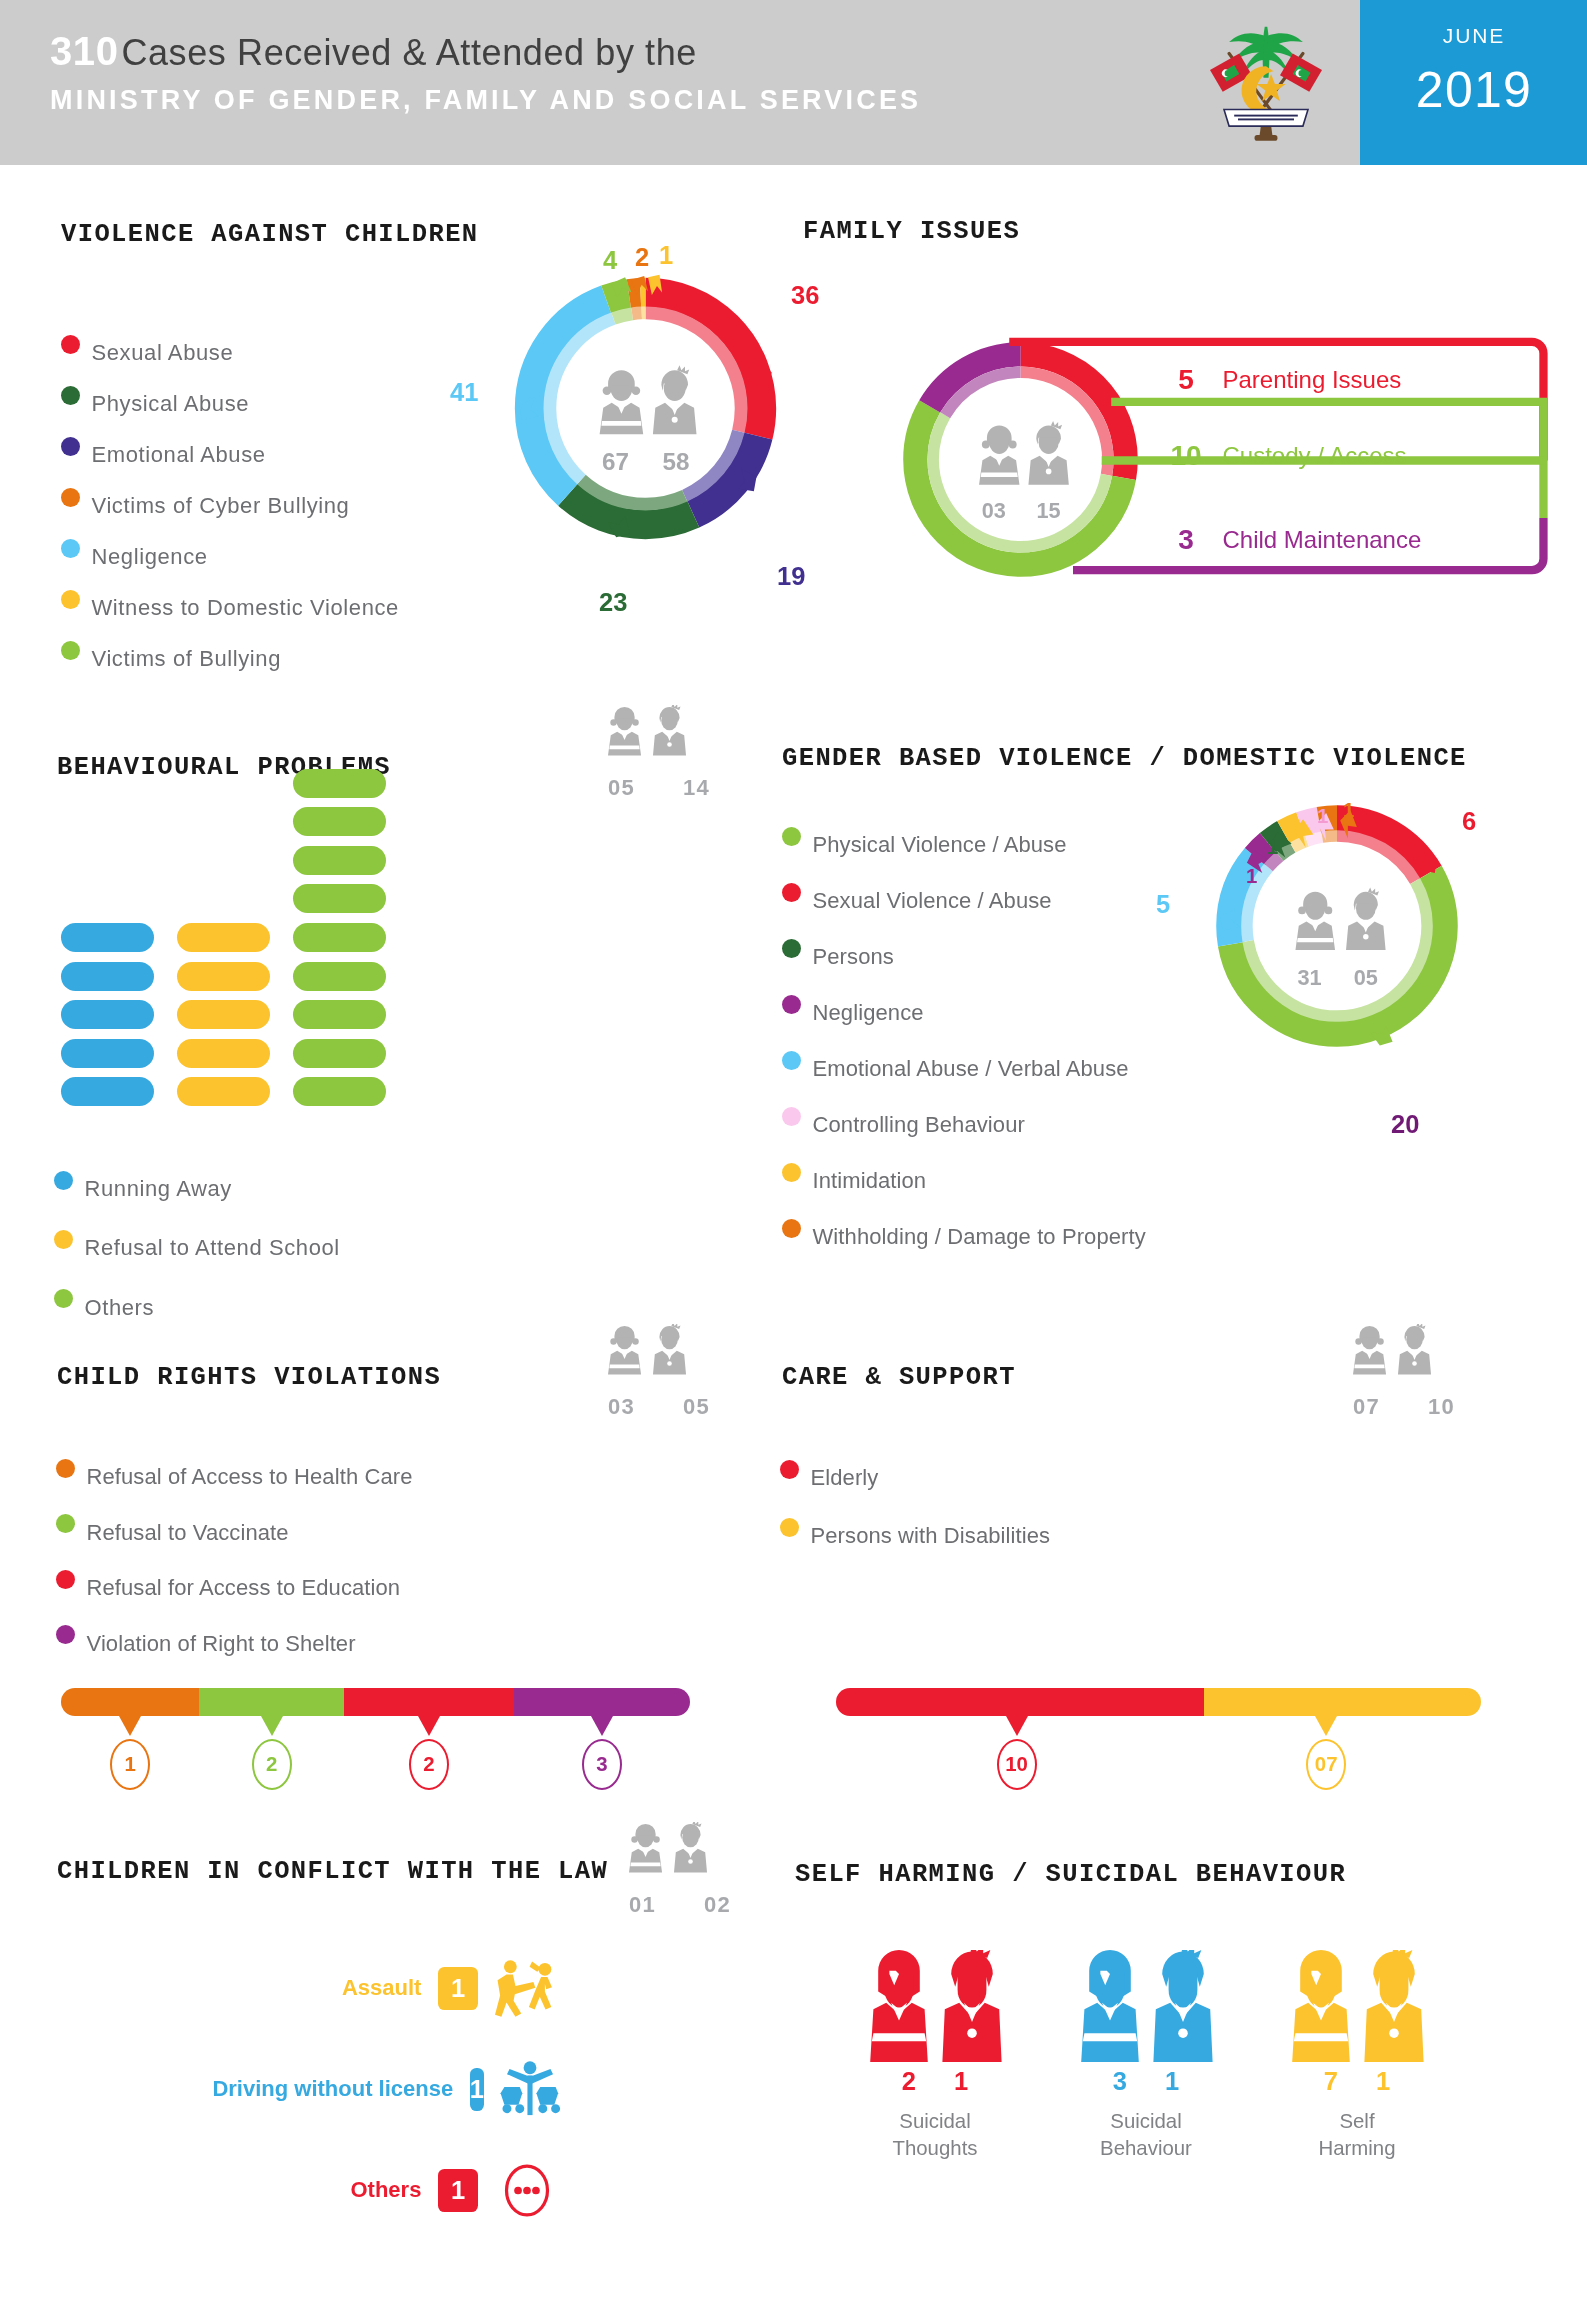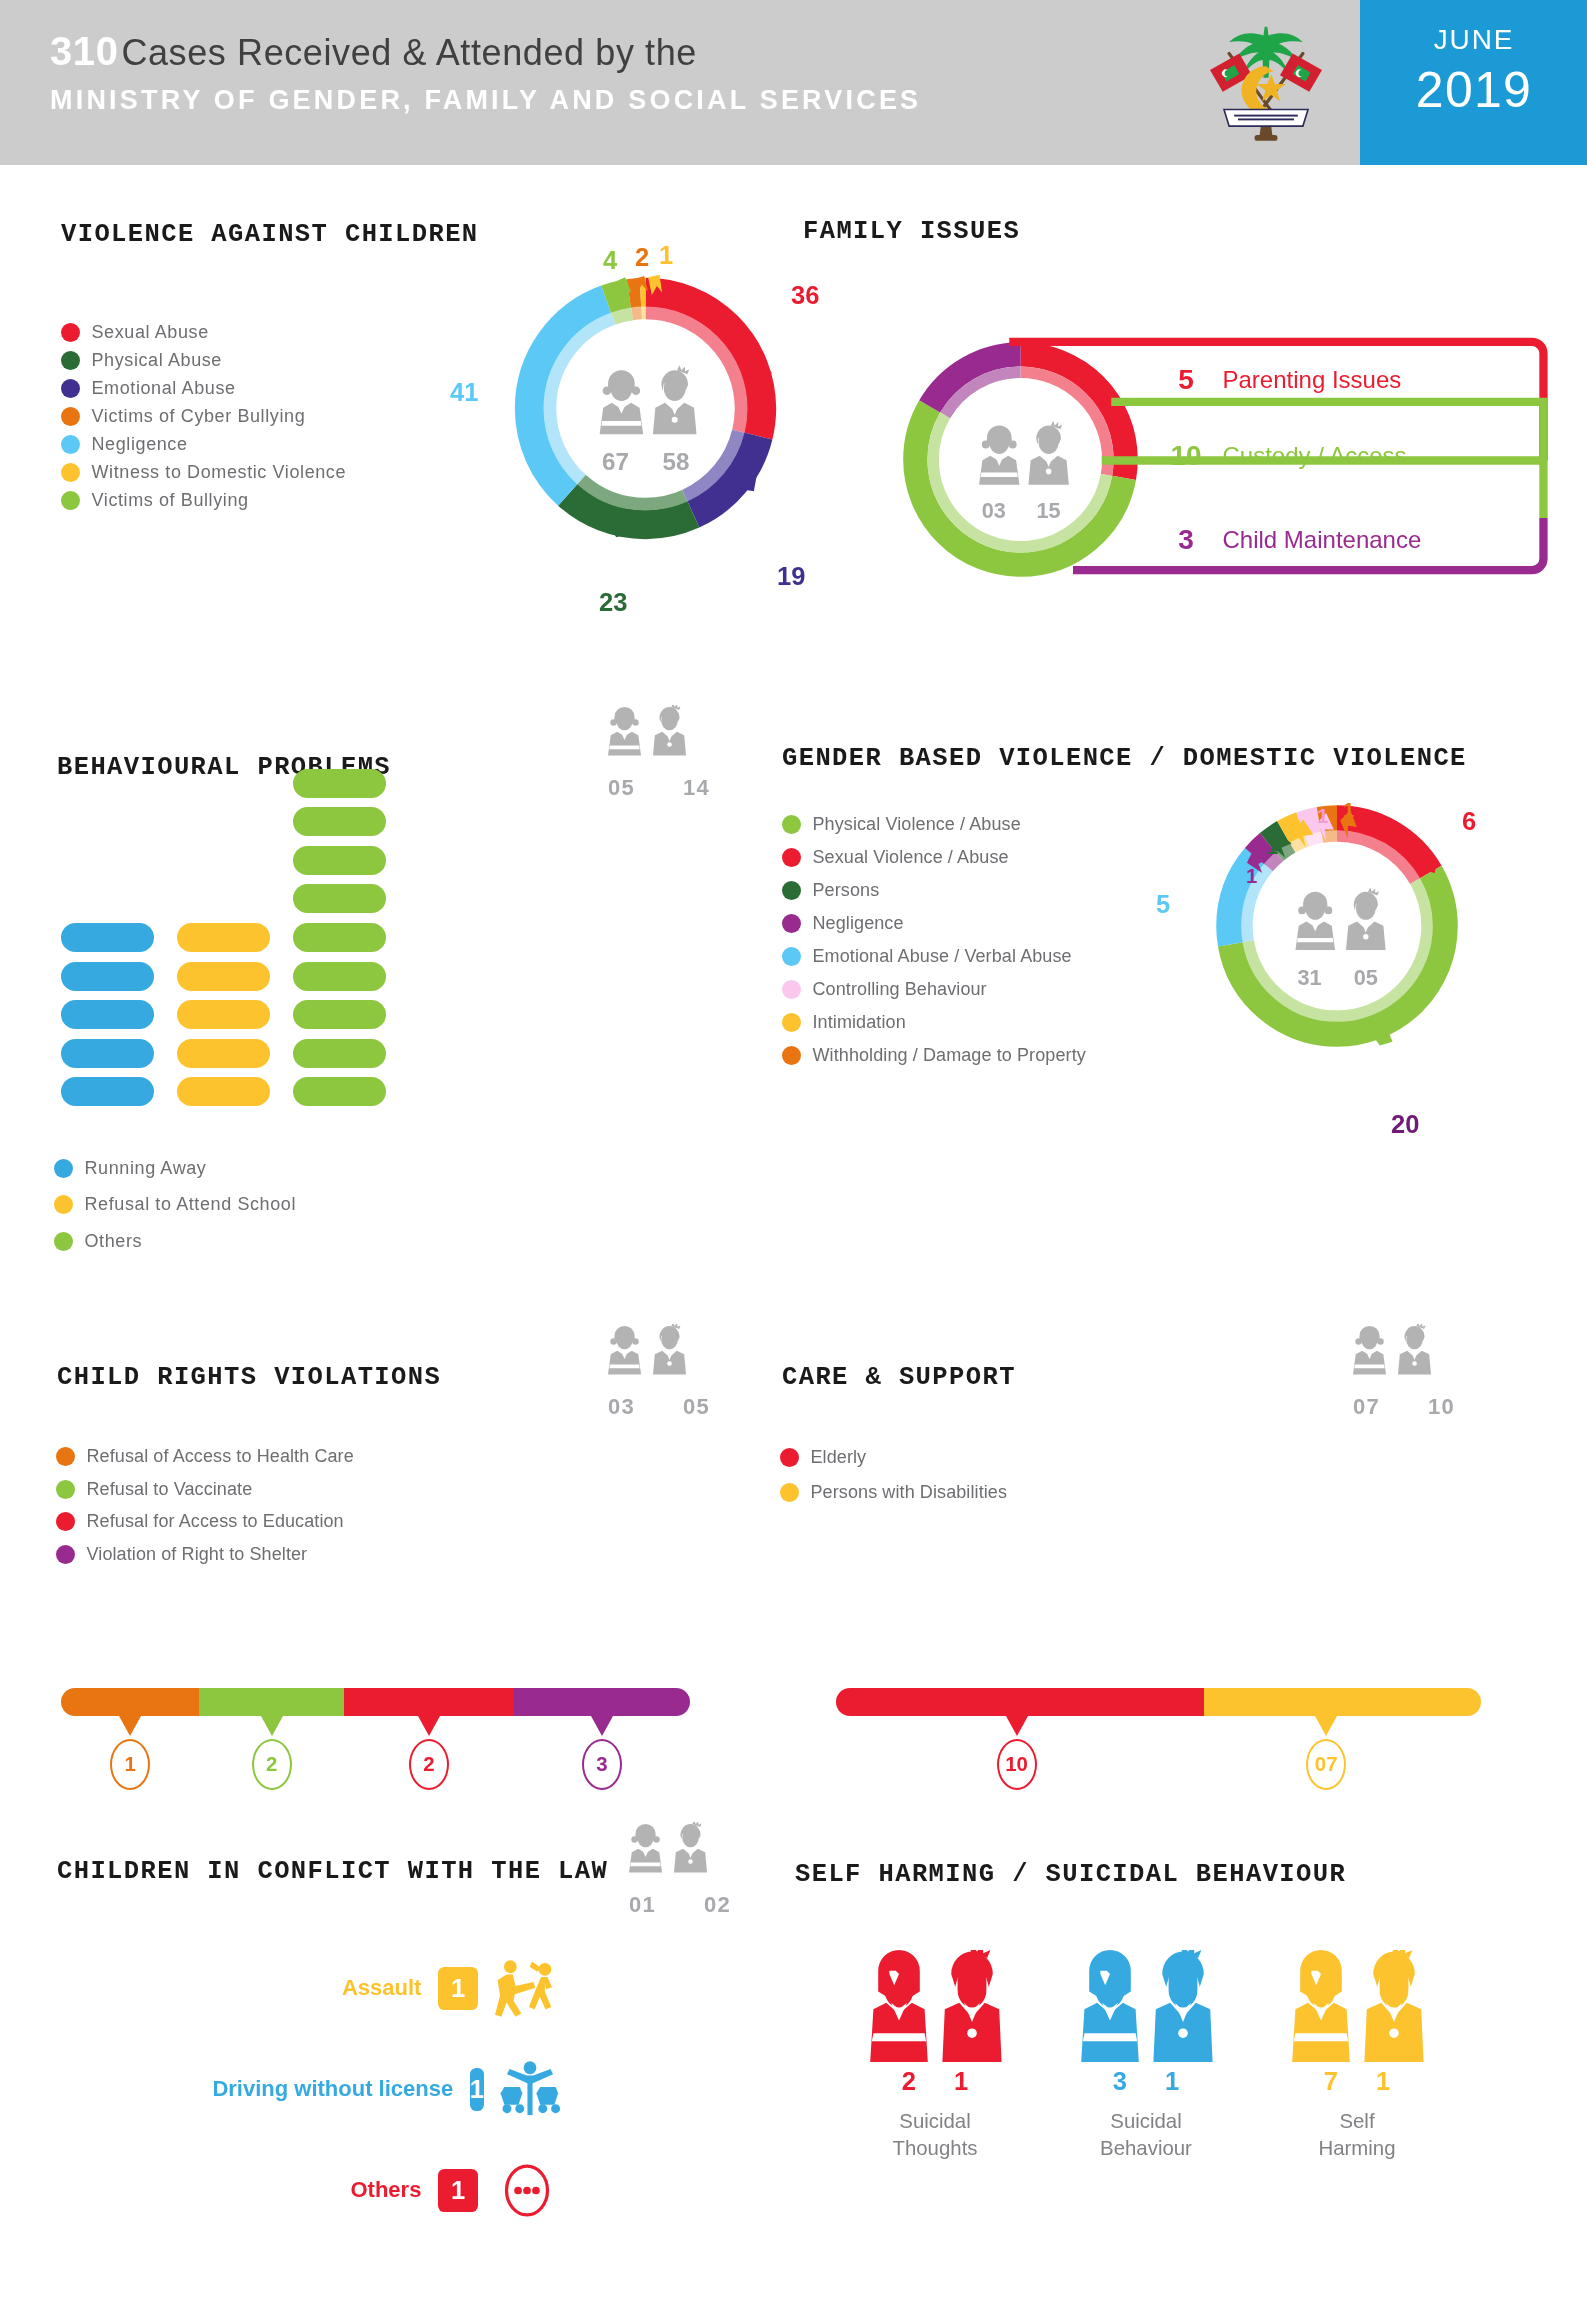--- a/index.html
+++ b/index.html
@@ -13,30 +13,30 @@
 
   
   #header { position:absolute; left:0; top:0; width:1588px; height:165px; background:#cccccc; }
   #header-blue { position:absolute; right:0; top:0; width:228px; height:165px; background:#1b9ad6; }
   #header-title-wrap { position:absolute; left:50px; top:31px; }
   .hdr-line1 { white-space:nowrap; line-height:1.0; }
   .hdr-num { font-size:40px; font-weight:bold; color:#ffffff; letter-spacing:0.6px; }
   .hdr-sub { font-size:36px; color:#404040; font-weight:300; letter-spacing:0.6px; }
   .hdr-line2 { margin-top:14px; font-size:27px; font-weight:bold; color:#ffffff; letter-spacing:3.2px; white-space:nowrap; }
   #hdr-month { position:absolute; right:38px; top:24px; width:152px; text-align:center;
-               font-size:28px; color:#fff; letter-spacing:1.9px; }
+               font-size:21px; color:#fff; letter-spacing:1.9px; }
   #hdr-year  { position:absolute; right:25.5px; top:61px; width:177px; text-align:center;
                font-size:50px; color:#fff; font-weight:300; letter-spacing:1.3px; }
   #emblem { position:absolute; right:252px; top:14px; width:140px; height:137px; }
 
   
   .sec-title { font-size:25.5px; font-weight:bold; color:#1a1a1a; letter-spacing:1.4px; white-space:nowrap;font-family:Liberation Mono, monospace; }
   .legend-item { display:flex; align-items:center; margin-bottom:7px; }
   .dot { width:19px; height:19px; border-radius:50%; flex:0 0 auto; margin-right:11.5px; }
-  .legend-label { font-size:18px; color:#6d6e71; letter-spacing:0.6px; white-space:nowrap; font-weight:300; }
+  .legend-label { font-size:22px; color:#6d6e71; letter-spacing:0.6px; white-space:nowrap; font-weight:300;margin-top:18px; }
   .legend-label.tight { letter-spacing:0.1px; }
 
   
   .gpair { position:absolute; }
   .gpair svg { display:block; }
   .gpair .gnums { display:flex; justify-content:space-between; width:100%;
                   font-size:22px; color:#a7a9ac; font-weight:bold; letter-spacing:1.3px; margin-top:1.3px;}
 
   .dlabel { position:absolute; font-size:25.5px; font-weight:bold; white-space:nowrap; }
   .dlabel.sm { font-size:20.4px; }

